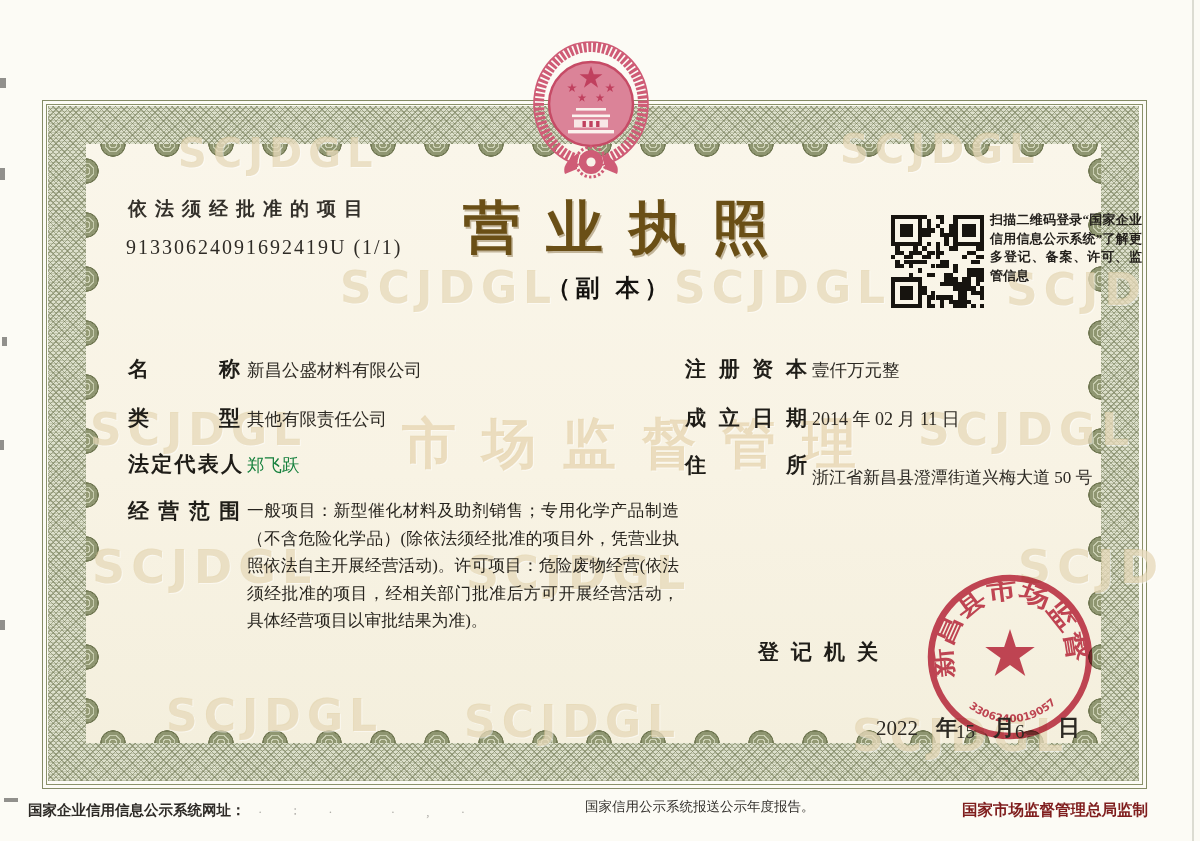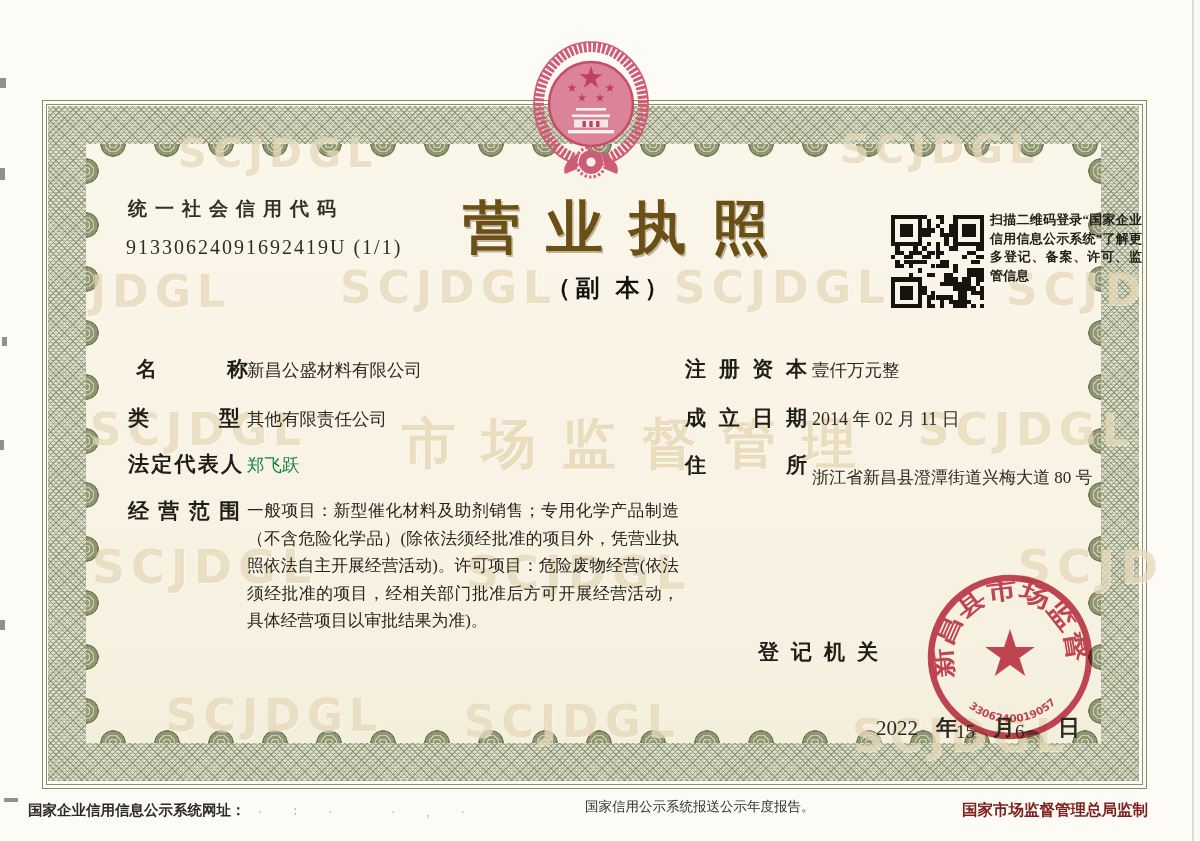--- a/index.html
+++ b/index.html
@@ -45,21 +45,20 @@
   <div class="abs band"></div>
   <div class="abs paper"></div>
   <div class="abs sc-top"></div>
   <div class="abs sc-bot"></div>
   <div class="abs sc-left"></div>
   <div class="abs sc-right"></div>
 
   <div class="abs" id="wm-layer" style="left:0;top:0;width:1200px;height:841px;">
       <span class="wm" style="left: 178px; top: 130px; font-size: 40px;">SCJDGL</span>
       <span class="wm" style="left: 840px; top: 126px; font-size: 40px;">SCJDGL</span>
-      <span class="wm" style="left: 90px; top: 266px; font-size: 44px;">JDGL</span>
       <span class="wm" style="left: 340px; top: 262px; font-size: 44px;">SCJDGL</span>
       <span class="wm" style="left: 674px; top: 262px; font-size: 44px;">SCJDGL</span>
       <span class="wm" style="left: 1006px; top: 264px; font-size: 44px;">SCJD</span>
       <span class="wm" style="left: 90px; top: 404px; font-size: 44px;">SCJDGL</span>
       <span class="wm" style="left: 918px; top: 404px; font-size: 44px;">SCJDGL</span>
       <span class="wm" style="left: 92px; top: 540px; font-size: 46px;">SCJDGL</span>
       <span class="wm" style="left: 466px; top: 546px; font-size: 46px;">SCJDGL</span>
       <span class="wm" style="left: 1018px; top: 540px; font-size: 46px;">SCJD</span>
       <span class="wm" style="left: 166px; top: 690px; font-size: 44px;">SCJDGL</span>
       <span class="wm" style="left: 464px; top: 696px; font-size: 44px;">SCJDGL</span>
@@ -90,21 +89,21 @@
       <rect x="5.1" y="79" width="3.4" height="6"></rect>
       <rect x="-1.7" y="79" width="3.4" height="6"></rect>
     </g>
     <circle cx="0" cy="120" r="12" fill="#cf5c76"></circle>
     <circle cx="0" cy="120" r="15" fill="none" stroke="#cf5c76" stroke-width="3" stroke-dasharray="2.4 2.2"></circle>
     <circle cx="0" cy="120" r="4.6" fill="#f8f2e8"></circle>
     <path d="M-14,112 Q-30,122 -26,132 L-14,127 Z" fill="#cf5c76"></path>
     <path d="M14,112 Q30,122 26,132 L14,127 Z" fill="#cf5c76"></path>
   </svg>
 
-  <div class="t" style="left:128px;top:196px;font-size:19px;letter-spacing:8px;font-weight:600;color:#33302a;">统一社会信用代码</div>
+  <div class="t" style="left:128px;top:196px;font-size:19px;letter-spacing:8px;font-weight:600;color:#33302a;">依法须经批准的项目</div>
   <div class="t" style="left:126px;top:236px;font-size:20px;letter-spacing:2px;color:#2e2b26;">91330624091692419U  (1/1)</div>
 
   <div class="t" style="left:430px;top:272px;width:360px;text-align:center;font-size:24px;font-weight:700;letter-spacing:5px;color:#14120f;">（副  本）</div>
   <div class="t title" style="left:416px;top:190px;width:400px;text-align:center;">营业执照</div>
 
   <div class="abs qrbox" id="qr" style="left:891px;top:215px;">
       <i style="left:0px;top:0px"></i>
       <i style="left:4.45px;top:0px"></i>
       <i style="left:8.9px;top:0px"></i>
       <i style="left:13.350000000000001px;top:0px"></i>
@@ -335,40 +334,40 @@
       <i style="left:40.050000000000004px;top:89px"></i>
       <i style="left:48.95px;top:89px"></i>
       <i style="left:62.300000000000004px;top:89px"></i>
       <i style="left:66.75px;top:89px"></i>
       <i style="left:71.2px;top:89px"></i>
       <i style="left:80.10000000000001px;top:89px"></i>
       <i style="left:89px;top:89px"></i>
     </div>
   <div class="t" style="left:990px;top:211px;width:152px;font-size:13px;line-height:18.5px;font-weight:600;text-align:justify;color:#23201c;">扫描二维码登录“国家企业信用信息公示系统”了解更多登记、备案、许可、监管信息</div>
 
-  <span class="flabel abs" style="left:136px;top:355px;width:112px;">名称</span>
+  <span class="flabel abs" style="left:128px;top:355px;width:112px;">名称</span>
   <span class="t fval" style="left:247px;top:358px;">新昌公盛材料有限公司</span>
 
   <span class="flabel abs" style="left:128px;top:404px;width:112px;">类型</span>
   <span class="t fval" style="left:247px;top:407px;">其他有限责任公司</span>
 
   <span class="flabel abs" style="left:128px;top:450px;width:114px;">法定代表人</span>
   <span class="t fval" style="left:247px;top:453px;color:#15803d;">郑飞跃</span>
 
   <span class="flabel abs" style="left:128px;top:497px;width:112px;">经营范围</span>
   <div class="t" style="left:247px;top:497px;width:432px;font-size:16.8px;line-height:27.5px;text-align:justify;color:#26231d;">一般项目：新型催化材料及助剂销售；专用化学产品制造（不含危险化学品）(除依法须经批准的项目外，凭营业执照依法自主开展经营活动)。许可项目：危险废物经营(依法须经批准的项目，经相关部门批准后方可开展经营活动，具体经营项目以审批结果为准)。</div>
 
   <span class="flabel abs" style="left:685px;top:355px;width:122px;">注册资本</span>
   <span class="t fval" style="left:812px;top:358px;">壹仟万元整</span>
 
   <span class="flabel abs" style="left:685px;top:404px;width:122px;">成立日期</span>
   <span class="t fval" style="left:812px;top:407px;font-size:18px;">2014 年 02 月 11 日</span>
 
   <span class="flabel abs" style="left:685px;top:451px;width:122px;">住所</span>
-  <span class="t fval" style="left:812px;top:466px;font-size:17px;white-space:nowrap;">浙江省新昌县澄潭街道兴梅大道 80 号</span>
+  <span class="t fval" style="left:812px;top:466px;font-size:17px;white-space:nowrap;">浙江省新昌县澄潭街道兴梅大道 50 号</span>
 
   <span class="t" style="left:758px;top:638px;font-size:21px;font-weight:600;letter-spacing:12px;color:#1f1d18;">登记机关</span>
 
   <span class="t" style="left:876px;top:716px;font-size:21px;z-index:9;">2022</span>
   <span class="t" style="left:936px;top:713px;font-size:22px;font-weight:600;z-index:9;">年</span>
   <span class="t" style="left:956px;top:721px;font-size:19px;z-index:9;">15</span>
   <span class="t" style="left:993px;top:713px;font-size:22px;font-weight:600;z-index:9;">月</span>
   <span class="t" style="left:1015px;top:721px;font-size:19px;z-index:9;">6</span>
   <span class="t" style="left:1058px;top:713px;font-size:22px;font-weight:600;z-index:9;">日</span>
 

